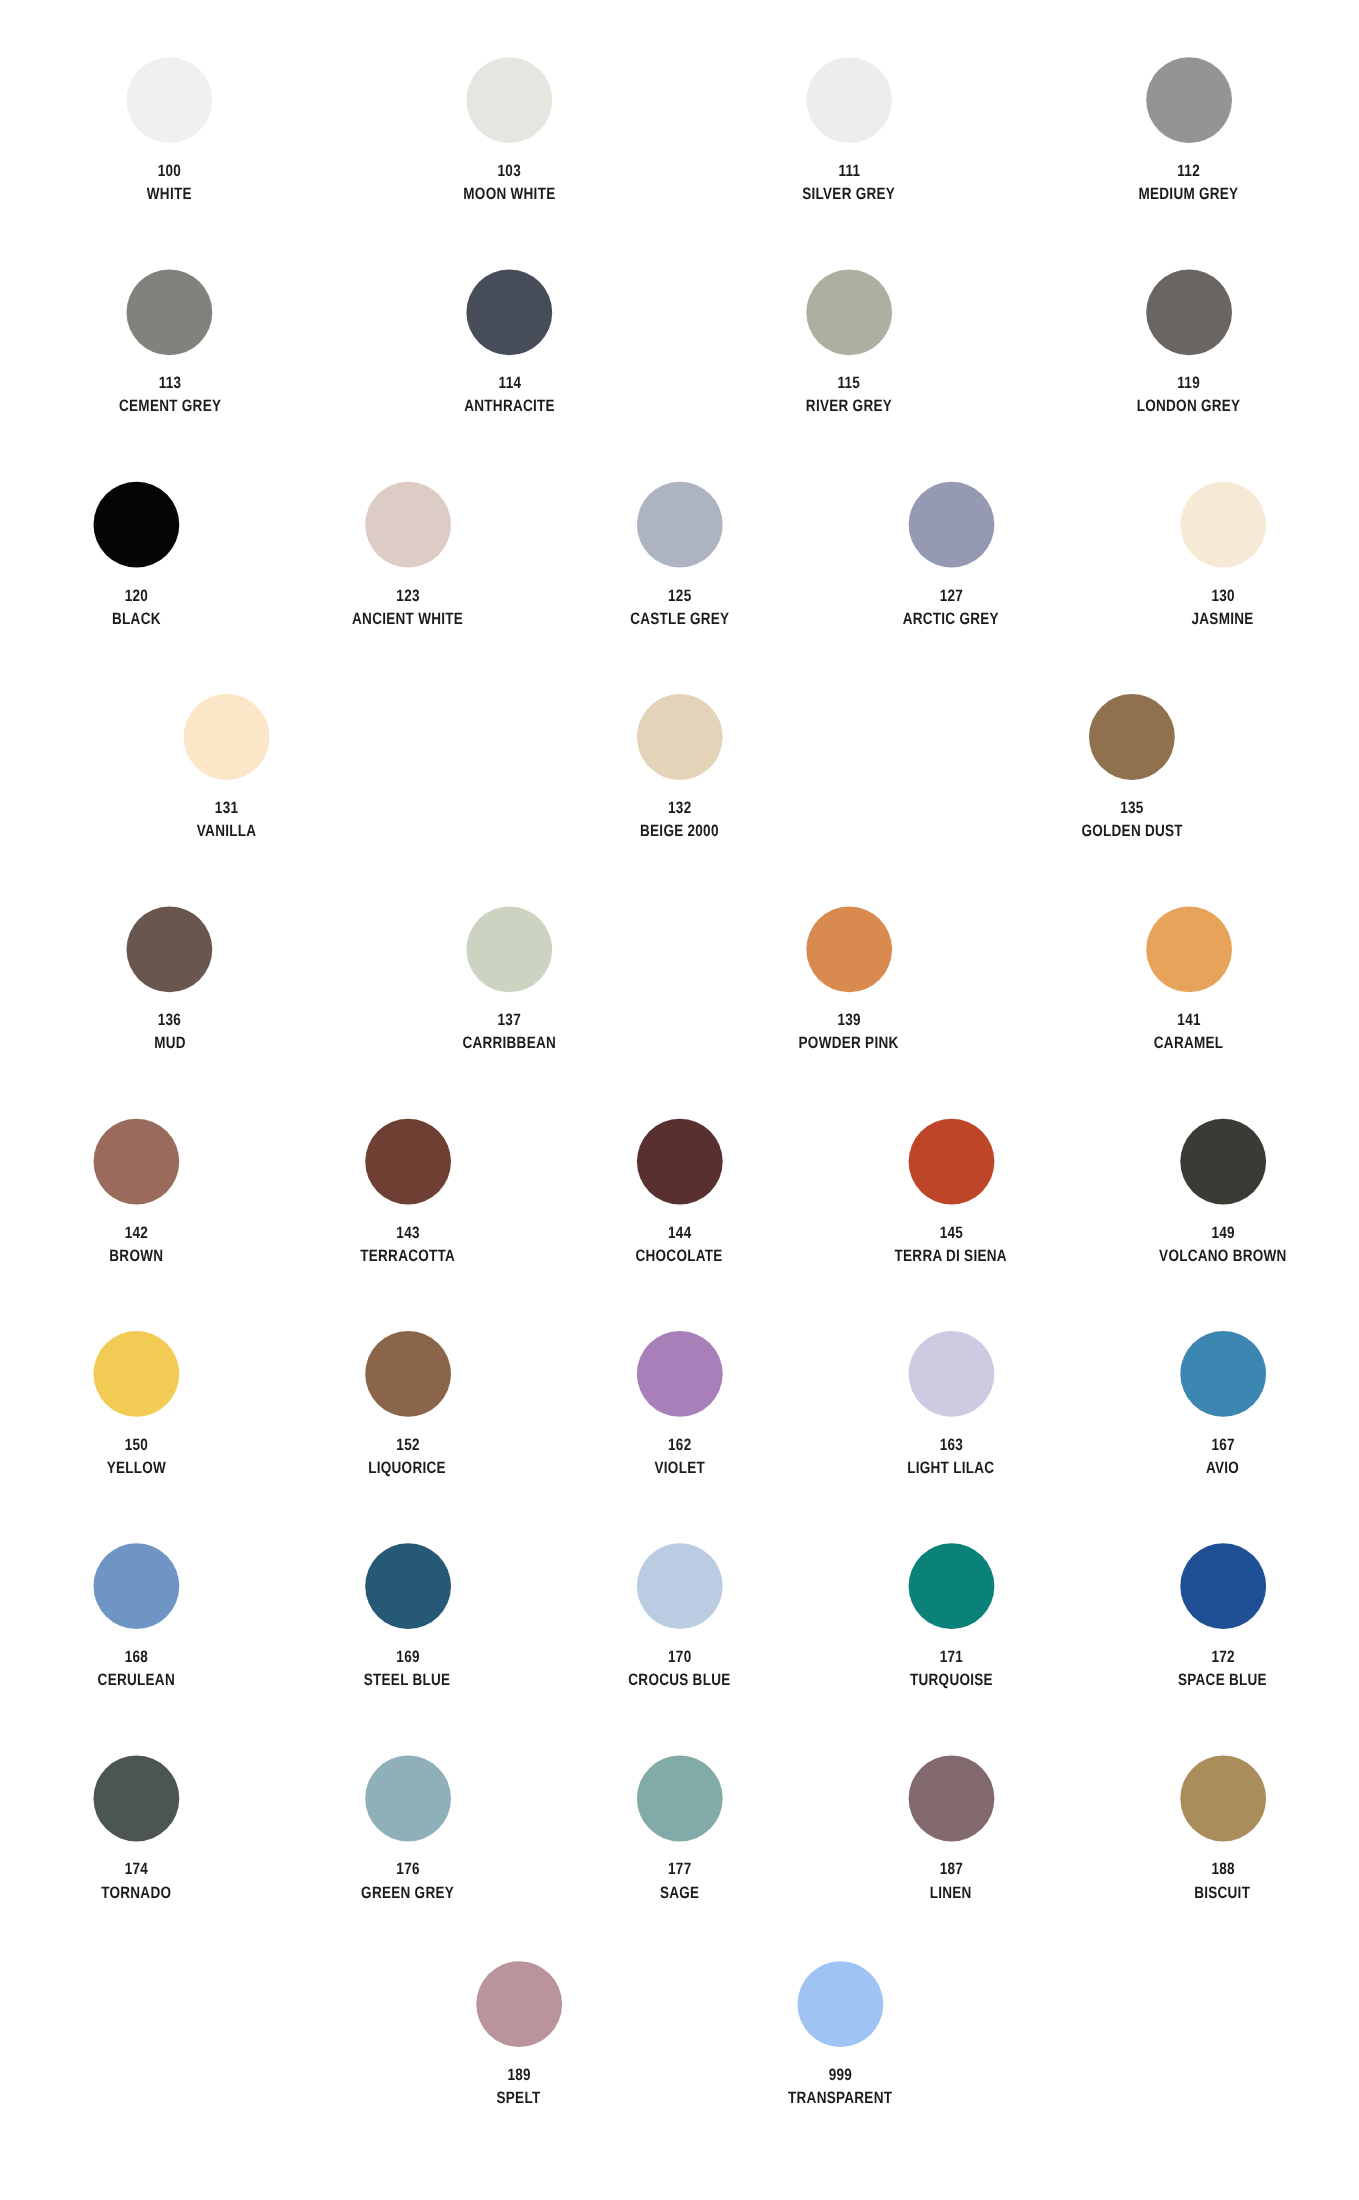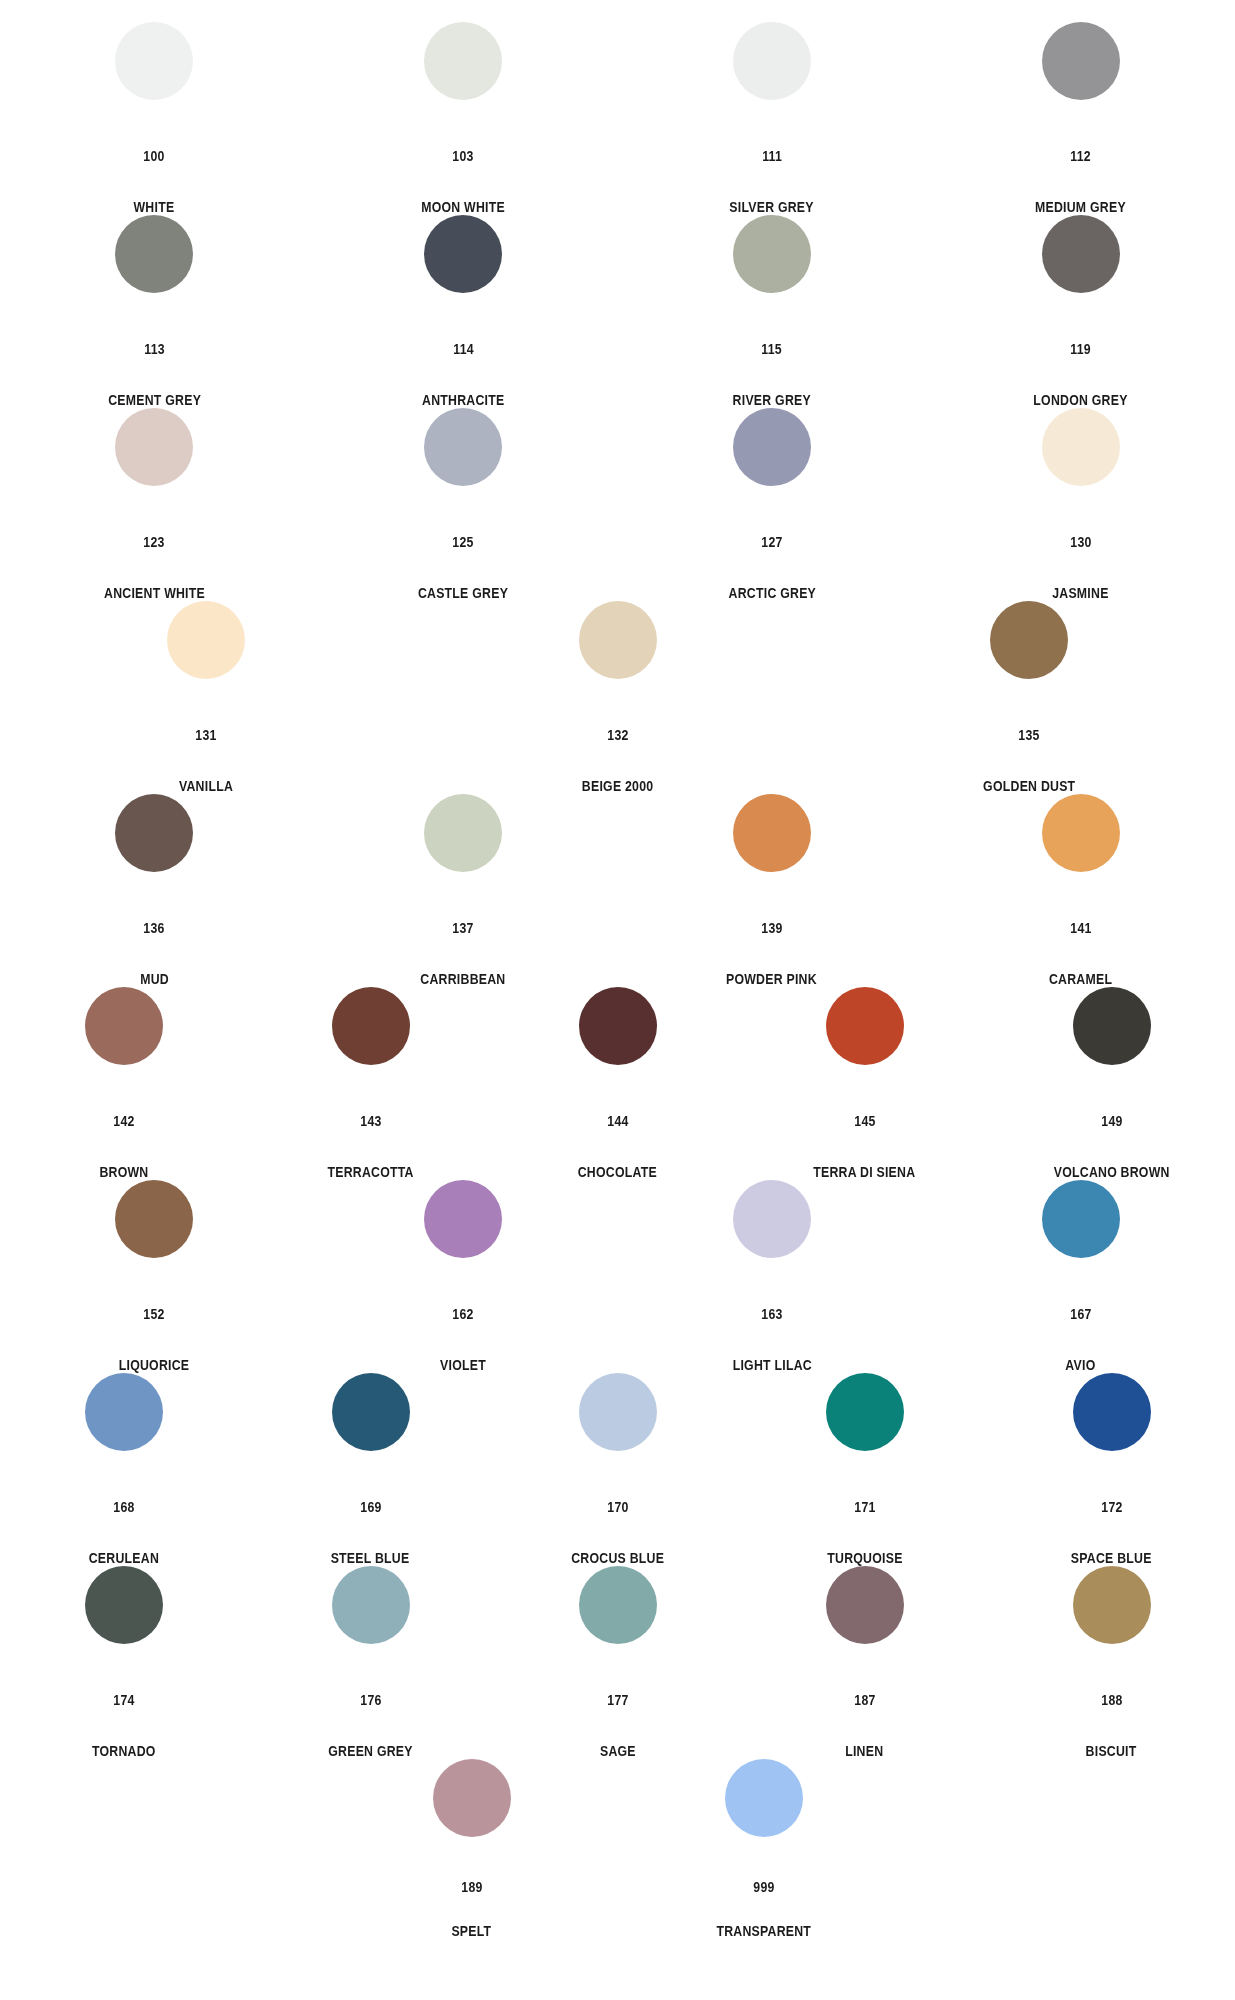--- a/index.html
+++ b/index.html
@@ -29,21 +29,21 @@
   .swatch-row.last-row {
     justify-content: center;
     gap: 92px;
     height: 180px;
   }
   .swatch-cell {
     flex: 1 1 0;
     display: flex;
     flex-direction: column;
     align-items: center;
-    justify-content: space-between;
+    justify-content: center;
   }
   .swatch-row.last-row .swatch-cell {
     flex: 0 0 auto;
     width: 200px;
   }
   .swatch-dot {
     width: 78px;
     height: 78px;
     border-radius: 50%;
     display: block;
@@ -116,20 +116,25 @@
         <div class="swatch-name">RIVER GREY</div>
       </div>
       <div class="swatch-cell">
         <span class="swatch-dot" style="background: rgb(106, 101, 99);"></span>
         <div class="swatch-code">119</div>
         <div class="swatch-name">LONDON GREY</div>
       </div>
     </div>
     <div class="swatch-row">
       <div class="swatch-cell">
+        <span class="swatch-dot" style="background: rgb(5, 5, 5);"></span>
+        <div class="swatch-code">120</div>
+        <div class="swatch-name">BLACK</div>
+      </div>
+      <div class="swatch-cell">
         <span class="swatch-dot" style="background: rgb(220, 204, 197);"></span>
         <div class="swatch-code">123</div>
         <div class="swatch-name">ANCIENT WHITE</div>
       </div>
       <div class="swatch-cell">
         <span class="swatch-dot" style="background: rgb(174, 179, 194);"></span>
         <div class="swatch-code">125</div>
         <div class="swatch-name">CASTLE GREY</div>
       </div>
       <div class="swatch-cell">
@@ -204,20 +209,25 @@
         <div class="swatch-name">TERRA DI SIENA</div>
       </div>
       <div class="swatch-cell">
         <span class="swatch-dot" style="background: rgb(60, 58, 52);"></span>
         <div class="swatch-code">149</div>
         <div class="swatch-name">VOLCANO BROWN</div>
       </div>
     </div>
     <div class="swatch-row">
       <div class="swatch-cell">
+        <span class="swatch-dot" style="background: rgb(242, 203, 85);"></span>
+        <div class="swatch-code">150</div>
+        <div class="swatch-name">YELLOW</div>
+      </div>
+      <div class="swatch-cell">
         <span class="swatch-dot" style="background: rgb(138, 101, 73);"></span>
         <div class="swatch-code">152</div>
         <div class="swatch-name">LIQUORICE</div>
       </div>
       <div class="swatch-cell">
         <span class="swatch-dot" style="background: rgb(168, 127, 184);"></span>
         <div class="swatch-code">162</div>
         <div class="swatch-name">VIOLET</div>
       </div>
       <div class="swatch-cell">

